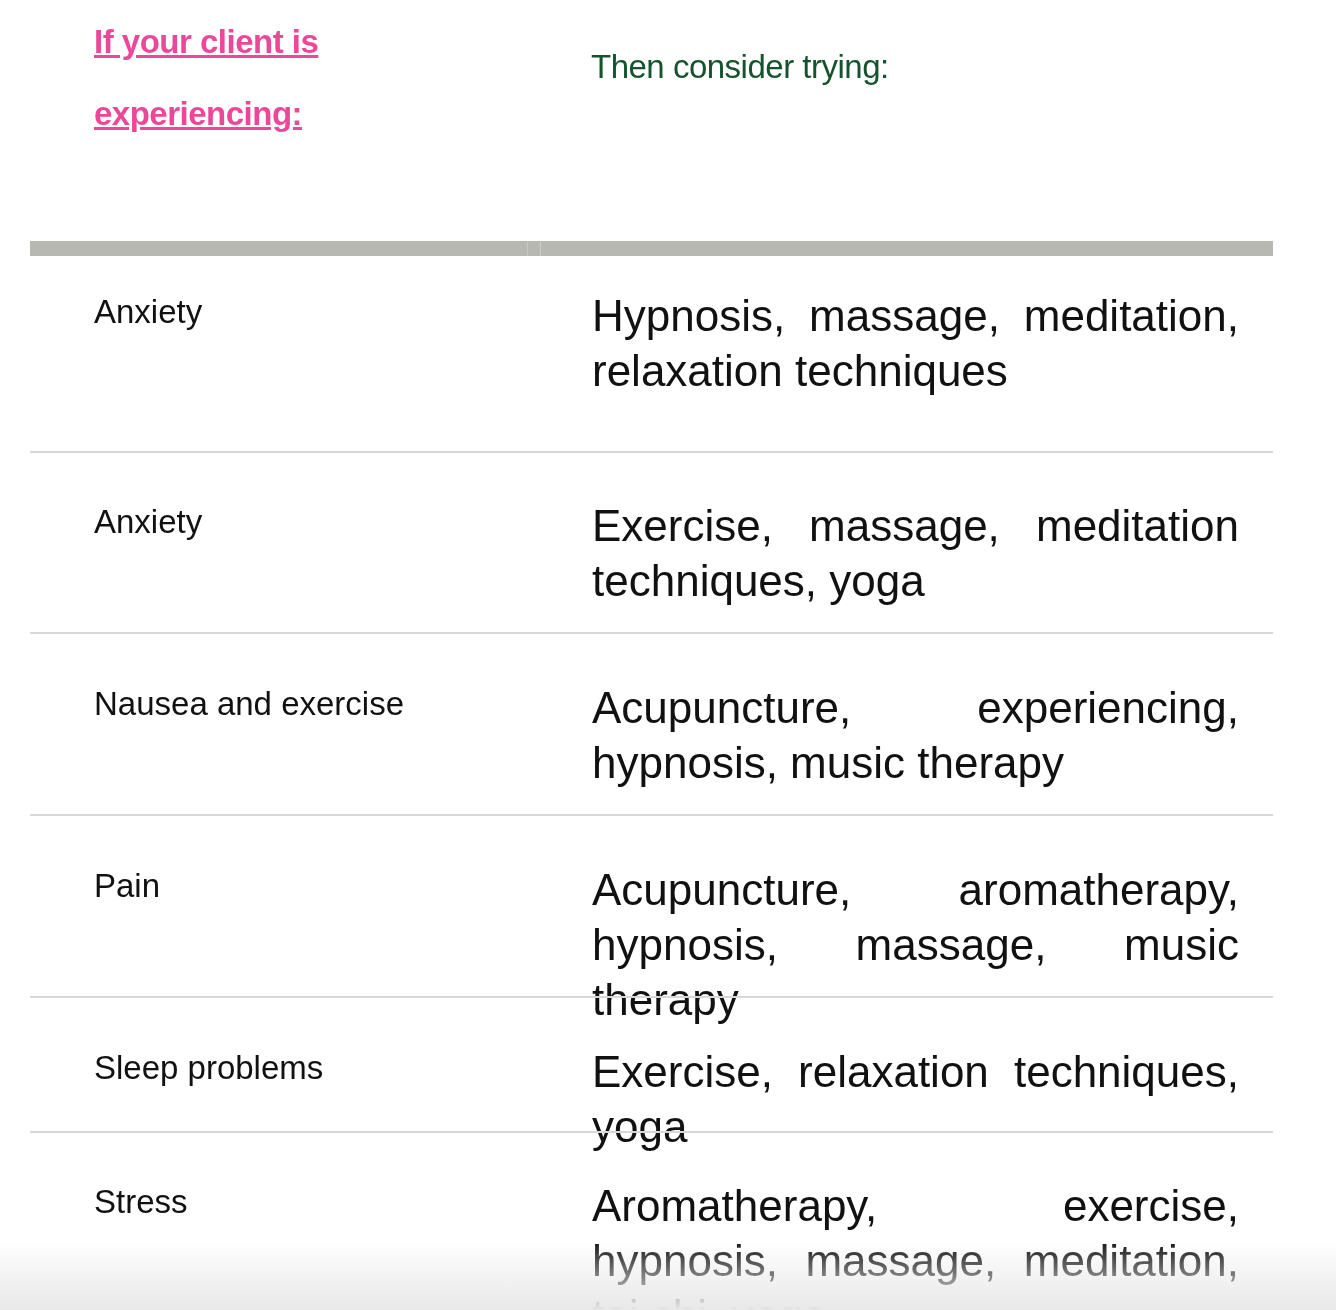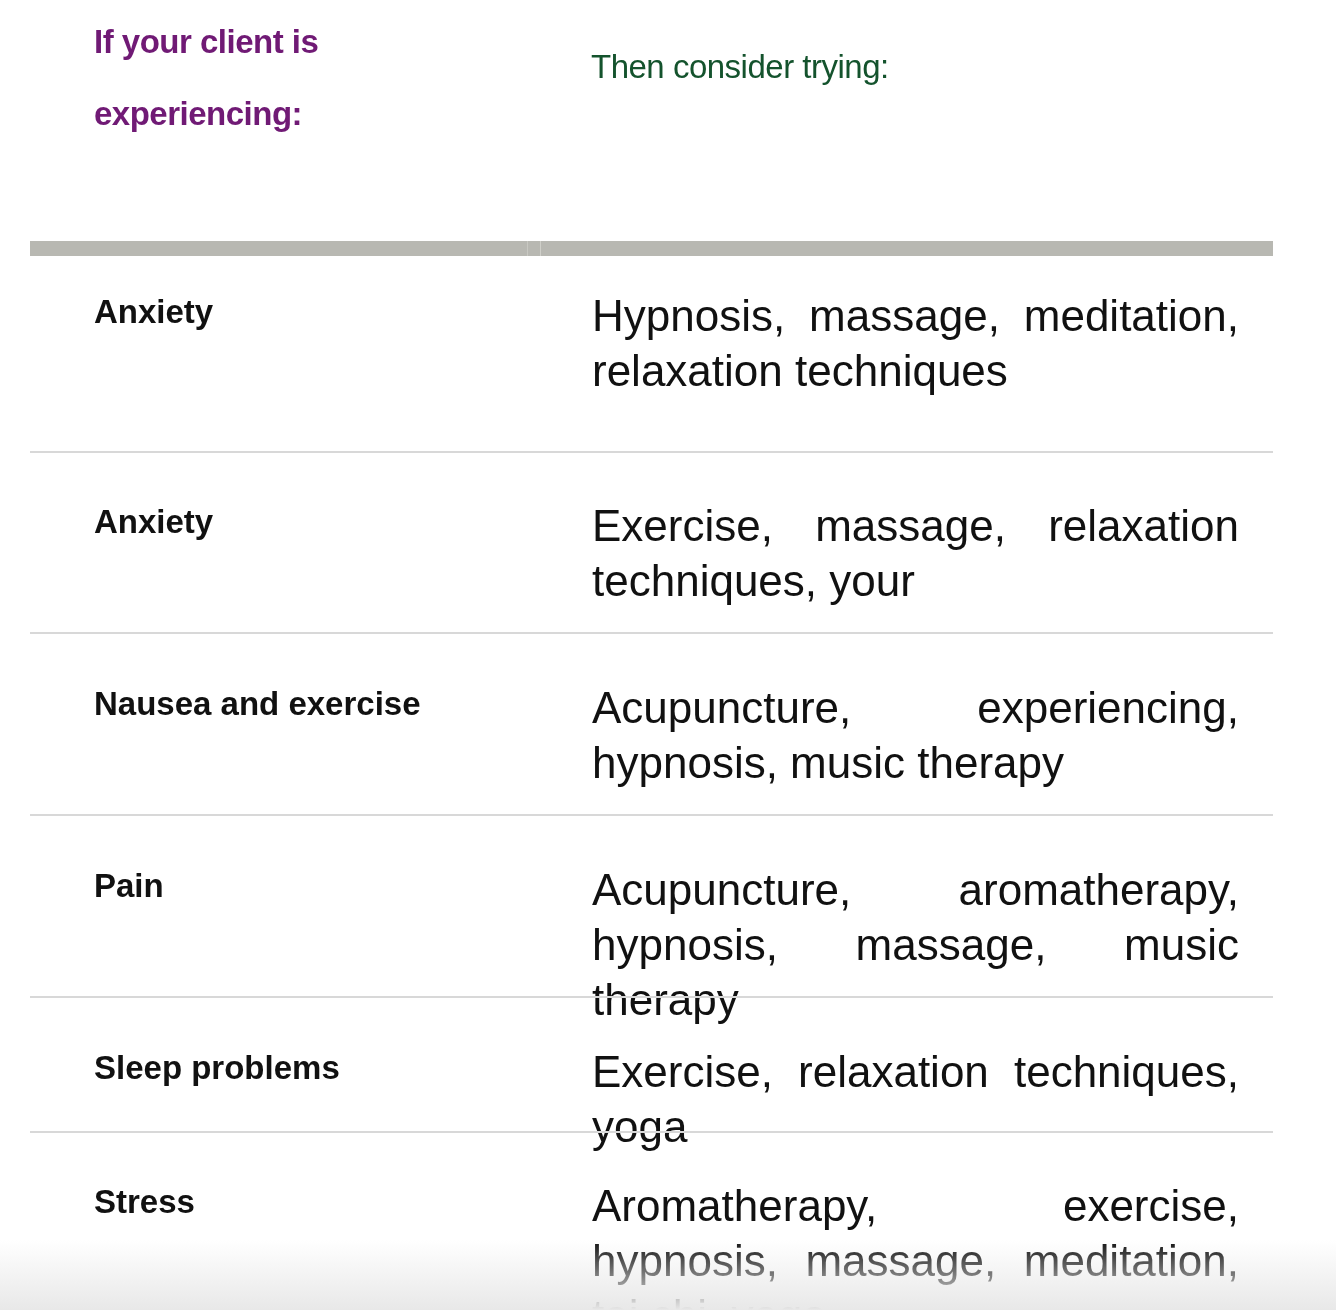--- a/index.html
+++ b/index.html
@@ -2,28 +2,28 @@
 <html><head>
   <meta charset="utf-8">
   <style>
     html, body { margin: 0; padding: 0; }
     body {
       width: 1336px; height: 1310px; overflow: hidden; position: relative;
       background: #ffffff;
       font-family: "Liberation Sans", "DejaVu Sans", sans-serif;
     }
     .hdr1 { position: absolute; left: 94px; top: 6px; width: 400px;
-      font-weight: bold; font-size: 33px; line-height: 72px; color: #701a75; letter-spacing: -0.5px; }
+      font-weight: bold; font-size: 33px; line-height: 72px; color: #ec4899; letter-spacing: -0.5px; text-decoration: underline; }
     .hdr2 { position: absolute; left: 591px; top: 42px;
       font-weight: normal; font-size: 33px; line-height: 50px; color: #14532d; letter-spacing: -0.5px; }
     .hdr-rule { position: absolute; left: 30px; top: 241px; width: 1243px; height: 15px; background: #b8b8b2; }
     .hdr-rule .sep { position: absolute; left: 497px; top: 0; width: 14px; height: 15px;
       border-left: 1px solid #c8c8c2; border-right: 1px solid #d0d0ca; box-sizing: border-box; }
     .row { position: absolute; left: 30px; width: 1243px; }
-    .row .sym { position: absolute; left: 64px; font-size: 33px; line-height: 48px; color: #111; font-weight: bold; }
+    .row .sym { position: absolute; left: 64px; font-size: 33px; line-height: 48px; color: #111; }
     .row .trt { position: absolute; left: 562px; width: 647px; font-size: 44px; line-height: 55px; color: #111;
       text-align: justify; }
     .divider { position: absolute; left: 30px; width: 1243px; height: 2px; background: #d8d8d8; }
     .fade { position: absolute; left: 0; bottom: 0; width: 1336px; height: 70px;
       background: linear-gradient(to bottom, rgba(255,255,255,0), rgba(232,232,232,1)); }
   </style>
 </head>
 <body>
 
 <div>
@@ -34,21 +34,21 @@
     </div>
 
   <div class="row" style="top:288px">
     <div class="sym">Anxiety</div>
     <div class="trt">Hypnosis, massage, meditation, relaxation techniques</div>
   </div>
   <div class="divider" style="top:451px"></div>
 
   <div class="row" style="top:498px">
     <div class="sym">Anxiety</div>
-    <div class="trt">Exercise, massage, relaxation techniques, your</div>
+    <div class="trt">Exercise, massage, meditation techniques, yoga</div>
   </div>
   <div class="divider" style="top:632px"></div>
 
   <div class="row" style="top:680px">
     <div class="sym">Nausea and exercise</div>
     <div class="trt">Acupuncture, experiencing, hypnosis, music therapy</div>
   </div>
   <div class="divider" style="top:814px"></div>
 
   <div class="row" style="top:862px">

